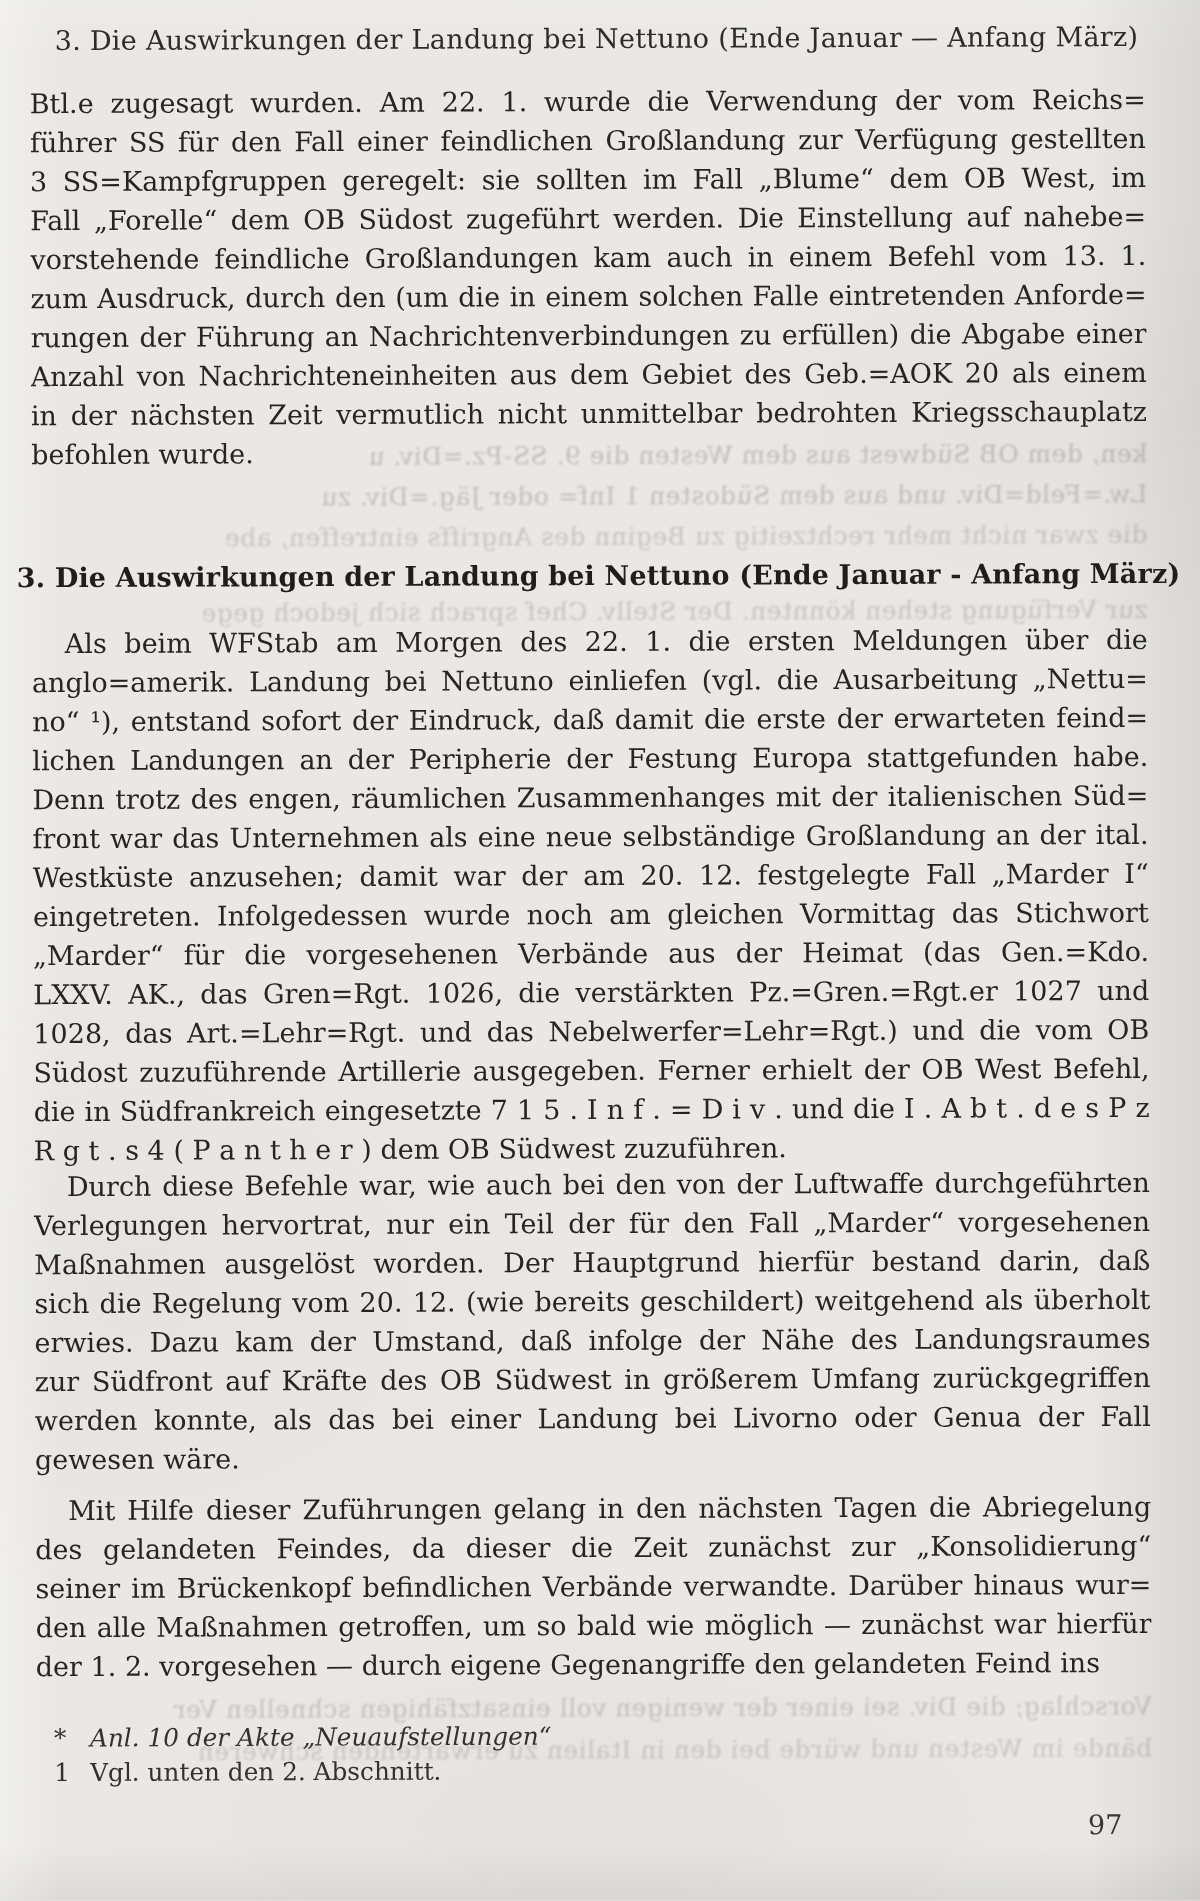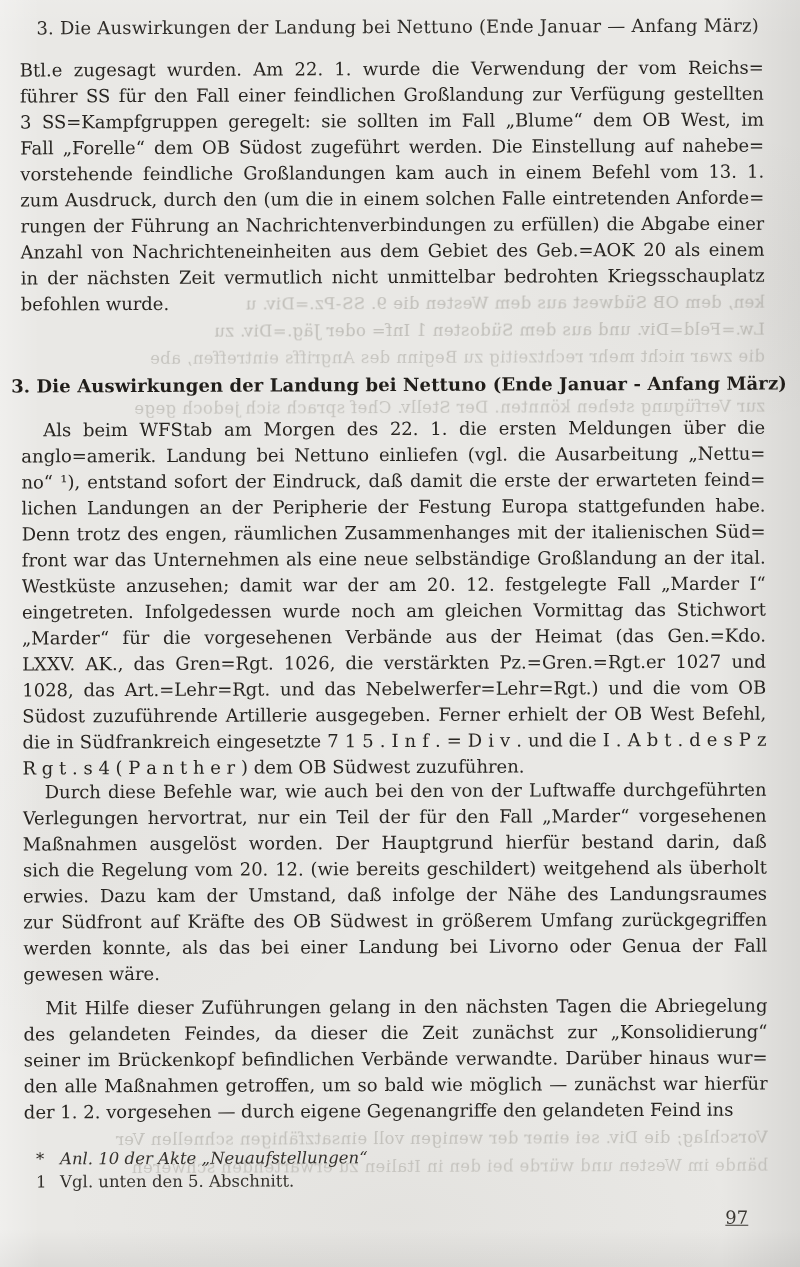--- a/index.html
+++ b/index.html
@@ -53,21 +53,21 @@
   .footnotes {
     position: absolute; top: 1146px; left: 34px; width: 700px;
     font-size: 16.5px; line-height: 23px;
     color: #34312c;
   }
   .footnote { display: flex; }
   .fn-marker { width: 24px; flex: 0 0 24px; }
   .footnote.italic .fn-text { font-style: italic; }
   .page-number {
     position: absolute; top: 1208px; right: 54px;
-    font-size: 18px; color: #3a3732; text-decoration: underline;
+    font-size: 18px; color: #3a3732;
   }
   .bleed {
     position: absolute; left: 28px; width: 738px;
     font-size: 16.5px; line-height: 24px;
     color: #7d7a71;
     opacity: 0.38;
     transform: scaleX(-1);
     filter: blur(0.6px);
     letter-spacing: 0.4px;
     white-space: nowrap; overflow: hidden;
@@ -144,19 +144,19 @@
       <div class="line last">der 1. 2. vorgesehen — durch eigene Gegenangriffe den gelandeten Feind ins</div>
     </div>
 
   <div class="footnotes">
     <div class="footnote italic">
       <span class="fn-marker">*</span>
       <span class="fn-text">Anl. 10 der Akte „Neuaufstellungen“</span>
     </div>
     <div class="footnote">
       <span class="fn-marker">1</span>
-      <span class="fn-text">Vgl. unten den 5. Abschnitt.</span>
+      <span class="fn-text">Vgl. unten den 2. Abschnitt.</span>
     </div>
   </div>
 
   <div class="page-number">97</div>
 
 </div>
 
 </body></html>

